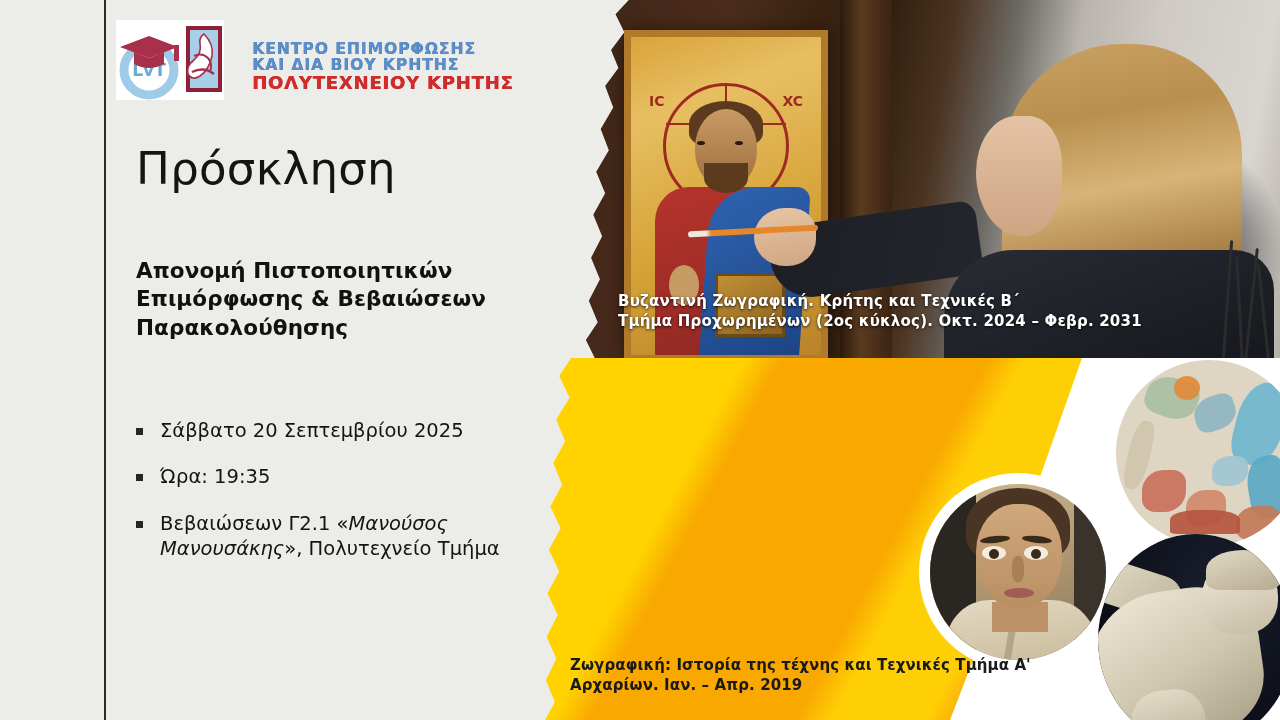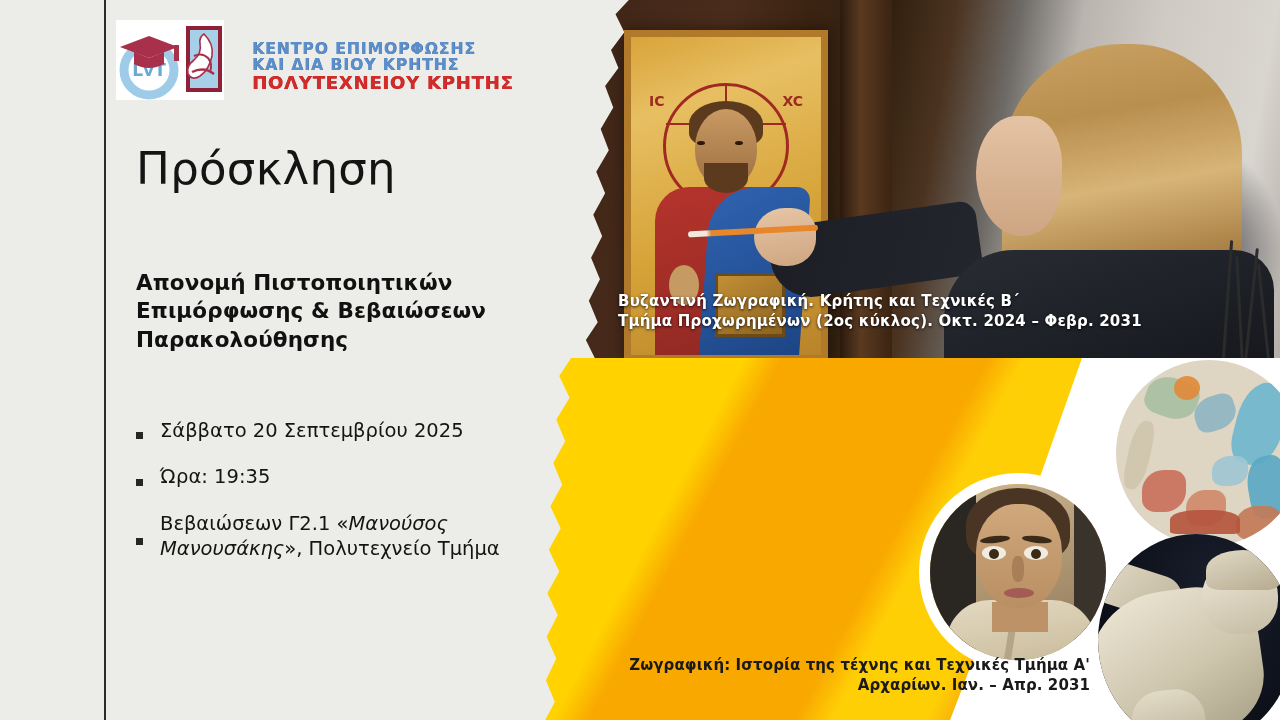--- a/index.html
+++ b/index.html
@@ -34,28 +34,28 @@
 
   
   .headline{
     position:absolute;left:136px;top:142px;
     font-size:45px;color:#141414;font-weight:400;
     letter-spacing:0.3px;
   }
 
   
   .subtitle{
-    position:absolute;left:136px;top:269px;width:420px;
+    position:absolute;left:136px;top:257px;width:420px;
     font-size:21.5px;font-weight:bold;color:#111;
     line-height:1.32;letter-spacing:0.1px;
   }
 
   
   .bullets{position:absolute;left:136px;top:418px;width:420px;}
-  .bullet-row{display:flex;align-items:center;margin-bottom:21px;}
+  .bullet-row{display:flex;align-items:flex-start;margin-bottom:21px;}
   .bullet-mark{
     flex:0 0 auto;width:7px;height:7px;background:#262626;
     margin-top:10px;margin-right:17px;
   }
   .bullet-text{
     font-size:19.5px;color:#141414;line-height:1.30;
   }
   .bullet-text em{font-style:italic;}
 
   
@@ -262,21 +262,20 @@
   .sta-torso{position:absolute;left:-6px;top:56px;width:170px;height:150px;background:linear-gradient(155deg,#efe9d8,#cfc6ae 55%,#a69d85);border-radius:46% 38% 40% 44%;transform:rotate(-8deg);}
   .sta-arm{position:absolute;left:-34px;top:30px;width:120px;height:44px;background:linear-gradient(120deg,#ece5d2,#bdb39a);border-radius:24px;transform:rotate(18deg);}
   .sta-head{position:absolute;left:104px;top:24px;width:76px;height:76px;background:linear-gradient(160deg,#f0eadb,#c5bba2);border-radius:50% 50% 44% 44%;}
   .sta-hair{position:absolute;left:108px;top:16px;width:74px;height:40px;background:linear-gradient(160deg,#e2dac6,#b6ab90);border-radius:50% 50% 20% 20%;}
   .sta-leg{position:absolute;left:34px;bottom:-14px;width:74px;height:70px;background:linear-gradient(170deg,#e4ddc9,#b3a98f);border-radius:30px 30px 40% 40%;transform:rotate(-6deg);}
 
   .cap-bot{
     position:absolute;left:30px;bottom:24px;width:520px;
     color:#1a1a1a;font-size:15px;font-weight:bold;line-height:1.38;
     letter-spacing:0.1px;
-    text-align:right;
   }
 </style>
 </head>
 <body>
 
 <div class="slide">
 
   <div class="left-rule"></div>
 
   <div class="logo-block">
@@ -409,18 +408,18 @@
         <div class="sta-bg"></div>
         <div class="sta-arm"></div>
         <div class="sta-torso"></div>
         <div class="sta-leg"></div>
         <div class="sta-head"></div>
         <div class="sta-hair"></div>
       </div>
 
       <div class="cap-bot">
         <div>Ζωγραφική: Ιστορία της τέχνης και Τεχνικές Τμήμα Α'</div>
-        <div>Αρχαρίων. Ιαν. – Απρ. 2031</div>
+        <div>Αρχαρίων. Ιαν. – Απρ. 2019</div>
       </div>
     </div>
 
   </div>
 </div>
 
 </body></html>

